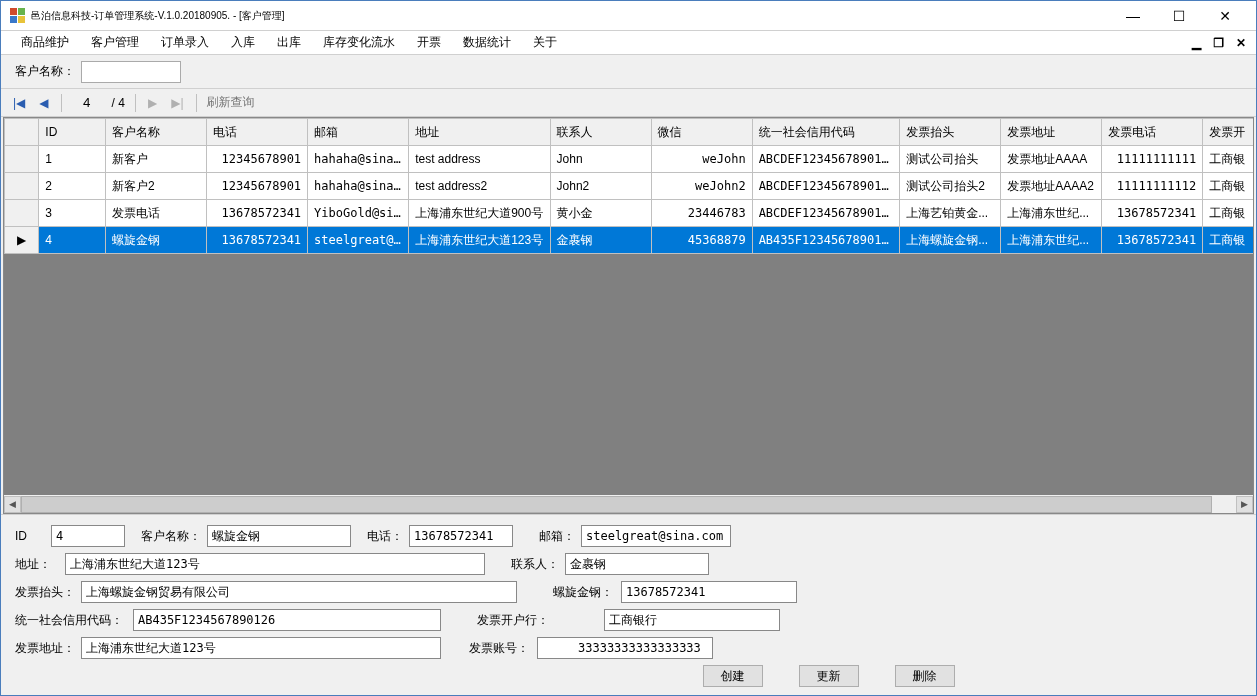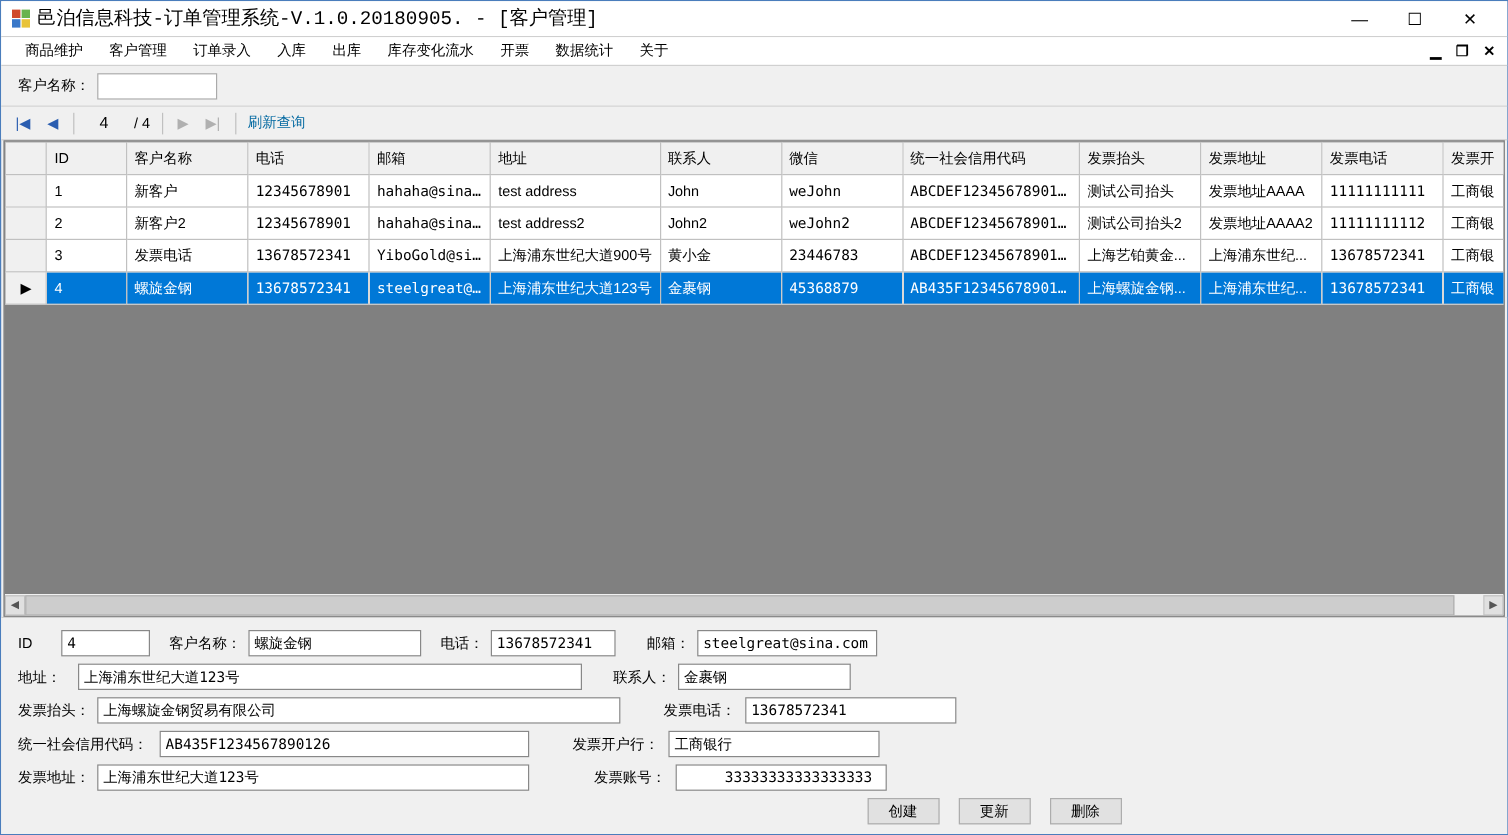--- a/index.html
+++ b/index.html
@@ -1,55 +1,55 @@
 <!DOCTYPE html>
 <html><head>
 <meta charset="utf-8">
 <style>
 * { box-sizing: border-box; margin: 0; padding: 0; }
 body { font-family: "Microsoft YaHei", "SimSun", sans-serif; font-size: 12px; background: #fff; color: #000; overflow: hidden; }
 .window { width: 1257px; height: 696px; display: flex; flex-direction: column; border: 1px solid #4a7dbc; background: #f0f0f0; }
 .titlebar { height: 30px; background: #fff; display: flex; align-items: center; padding: 0 8px; border-bottom: 1px solid #d0d0d0; }
 .titlebar .app-icon { width: 16px; height: 16px; margin-right: 6px; display: flex; flex-wrap: wrap; }
 .app-icon span { width: 7px; height: 7px; margin: 0.5px; }
-.titlebar .title { flex: 1; font-size: 16px; font-family: Liberation Mono, monospace; }
+.titlebar .title { flex: 1; font-size: 10px; }
 .win-controls { display: flex; gap: 0; }
 .win-btn { width: 46px; height: 28px; display: flex; align-items: center; justify-content: center; cursor: pointer; font-size: 14px; }
 .menubar { height: 24px; background: #fff; display: flex; align-items: center; padding: 0 10px; gap: 2px; border-bottom: 1px solid #d0d0d0; position: relative; }
 .menubar span { padding: 3px 10px; cursor: pointer; }
 .mdi-controls { position: absolute; right: 6px; display: flex; gap: 4px; }
 .mdi-controls span { padding: 0 4px; font-size: 12px; font-weight: bold; cursor: pointer; }
 .filterbar { height: 34px; background: #f0f0f0; display: flex; align-items: center; padding: 0 14px; border-bottom: 1px solid #d0d0d0; }
 .filterbar label { margin-right: 6px; }
 .filterbar input { width: 100px; height: 22px; border: 1px solid #aaa; padding: 0 3px; }
 .navbar { height: 28px; background: #f0f0f0; display: flex; align-items: center; padding: 0 10px; gap: 10px; border-bottom: 1px solid #d0d0d0; }
 .nav-btn { color: #2a5db0; cursor: pointer; font-size: 12px; padding: 0 2px; }
 .nav-btn.disabled { color: #b0b0b0; cursor: default; }
 .nav-page { width: 30px; height: 18px; text-align: center; border: none; background: transparent; }
 .nav-sep { width: 1px; height: 18px; background: #c0c0c0; }
-.refresh-link { color: #0369a1; cursor: pointer; }
+.refresh-link { color: #737373; cursor: pointer; }
 .grid-container { flex: 1; background: #808080; border: 1px solid #888; margin: 0 2px; display: flex; flex-direction: column; overflow: hidden; position: relative; }
 .grid-scroll-area { flex: 1; overflow: hidden; background: #808080; }
 table.grid { border-collapse: collapse; background: #fff; width: 1260px; table-layout: fixed; }
 table.grid th, table.grid td { border: 1px solid #c0c0c0; padding: 4px 6px; height: 27px; text-align: left; white-space: nowrap; overflow: hidden; text-overflow: ellipsis; font-size: 12px; }
 table.grid th { background: #f0f0f0; font-weight: normal; }
-table.grid td.mono { font-family: "SimSun", monospace; }
+table.grid td.mono { font-family: "SimSun", monospace; text-align: right; }
 table.grid .rowhdr { width: 34px; background: #f0f0f0; text-align: center; }
 table.grid tr.selected td { background: #0078d7; color: #fff; }
 table.grid tr.selected td.mono { color: #fff; }
 table.grid tr.selected .rowhdr { background: #f0f0f0; color: #000; }
 .hscroll { height: 18px; background: #f0f0f0; display: flex; align-items: center; }
 .hscroll .arrow { width: 17px; height: 17px; background: #e0e0e0; border: 1px solid #c0c0c0; display:flex;align-items:center;justify-content:center;font-size:9px;color:#555;}
 .hscroll .track { flex: 1; height: 17px; background: #efefef; position: relative; }
 .hscroll .thumb { position: absolute; left: 0; width: 98%; height: 100%; background: #cdcdcd; border: 1px solid #b0b0b0; }
 .form-area { background: #f0f0f0; padding: 10px 14px 8px; border-top: 1px solid #d0d0d0; }
 .form-row { display: flex; align-items: center; margin-bottom: 6px; gap: 6px; }
 .form-row label { text-align: left; }
 .form-row input { height: 22px; border: 1px solid #888; padding: 0 4px; font-family: "SimSun", monospace; font-size: 12px; }
-.btn-row { display: flex; gap: 16px; justify-content: center; margin-top: 6px; padding-left: 400px; }
+.btn-row { display: flex; gap: 36px; justify-content: center; margin-top: 6px; padding-left: 400px; }
 .btn { width: 60px; height: 22px; background: #e1e1e1; border: 1px solid #adadad; cursor: pointer; font-size: 12px; }
 </style>
 </head>
 <body>
 
 <div class="window">
 
   <div class="titlebar">
     <div class="app-icon">
       <span style="background:#d04a2b"></span>
@@ -221,33 +221,33 @@
     </div>
     <div class="form-row">
       <label style="width:44px">地址：</label>
       <input style="width: 420px;" value="上海浦东世纪大道123号">
       <label style="margin-left:20px">联系人：</label>
       <input style="width: 144px;" value="金裹钢">
     </div>
     <div class="form-row">
       <label style="width:60px">发票抬头：</label>
       <input style="width: 436px;" value="上海螺旋金钢贸易有限公司">
-      <label style="margin-left:30px;width:62px">发票电话：</label>
+      <label style="margin-left:30px;width:62px">螺旋金钢：</label>
       <input style="width: 176px;" value="13678572341">
     </div>
     <div class="form-row">
       <label style="width:112px">统一社会信用代码：</label>
       <input style="width: 308px;" value="AB435F1234567890126">
       <label style="margin-left:30px;width:74px">发票开户行：</label>
-      <input style="width: 176px;" value="工商银行">
+      <input style="width: 176px; margin-left: 47px;" value="工商银行">
     </div>
     <div class="form-row">
       <label style="width:60px">发票地址：</label>
       <input style="width: 360px;" value="上海浦东世纪大道123号">
-      <label style="margin-left:48px;width:62px">发票账号：</label>
+      <label style="margin-left:22px;width:62px">发票账号：</label>
       <input style="width: 176px; padding-left: 40px;" value="33333333333333333">
     </div>
     <div class="btn-row">
       <button class="btn">创建</button>
       <button class="btn">更新</button>
       <button class="btn">删除</button>
     </div>
   </div>
 
 </div>

